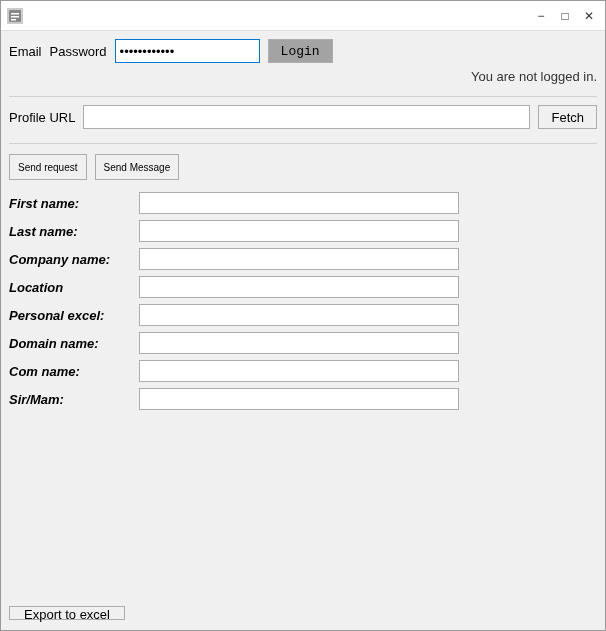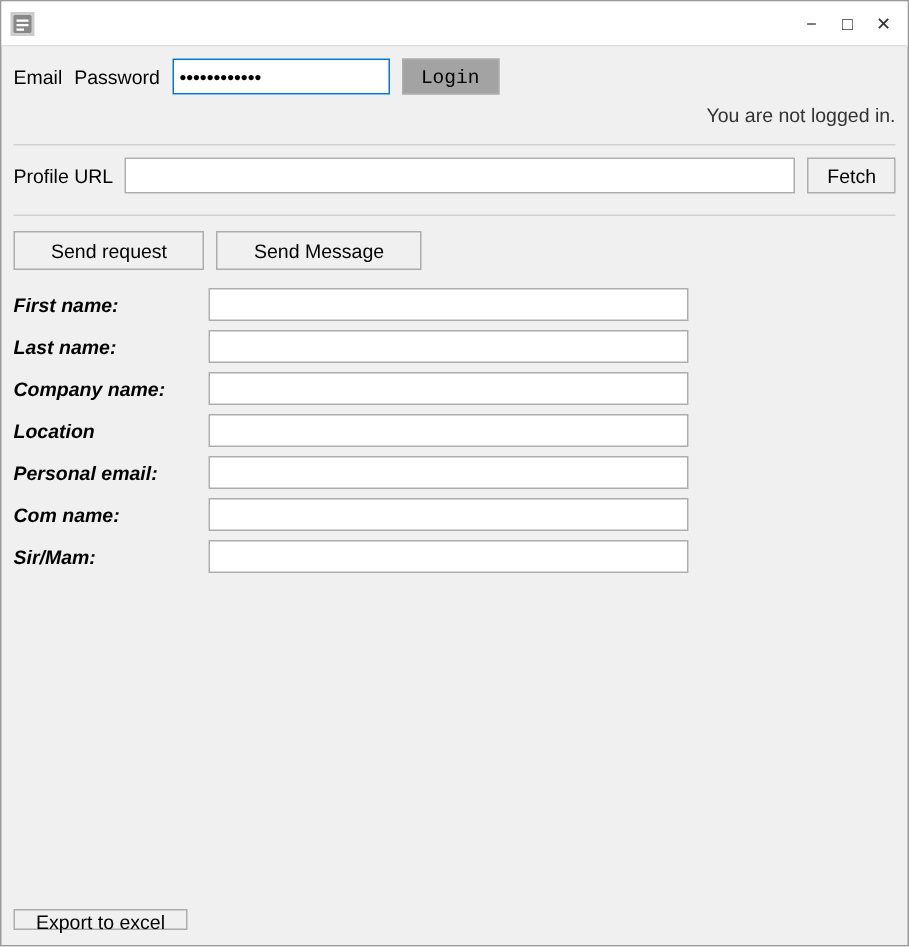--- a/index.html
+++ b/index.html
@@ -162,25 +162,25 @@
     }
 
     .action-buttons {
       display: flex;
       gap: 8px;
       margin-bottom: 12px;
     }
 
     .action-btn {
       height: 26px;
-      padding: 0 24px;
-      background: #f0f0f0;
-      border: 1px solid #adadad;
-      cursor: pointer;
-      font-size: 13px;
+      padding: 0 8px;
+      background: #f0f0f0;
+      border: 1px solid #adadad;
+      cursor: pointer;
+      font-size: 10px;
     }
 
     .form-fields {
       display: flex;
       flex-direction: column;
       gap: 6px;
       margin-bottom: 12px;
     }
 
     .field-row {
@@ -280,21 +280,25 @@
         </div>
         <div class="field-row">
           <span class="field-label">Company name:</span>
           <input type="text" class="field-input" style="">
         </div>
         <div class="field-row">
           <span class="field-label">Location</span>
           <input type="text" class="field-input" style="">
         </div>
         <div class="field-row">
-          <span class="field-label">Personal email:</span>
+          <span class="field-label">Personal excel:</span>
+          <input type="text" class="field-input" style="">
+        </div>
+        <div class="field-row">
+          <span class="field-label">Domain name:</span>
           <input type="text" class="field-input" style="">
         </div>
         <div class="field-row">
           <span class="field-label">Com name:</span>
           <input type="text" class="field-input" style="">
         </div>
         <div class="field-row">
           <span class="field-label">Sir/Mam:</span>
           <input type="text" class="field-input" style="">
         </div>

